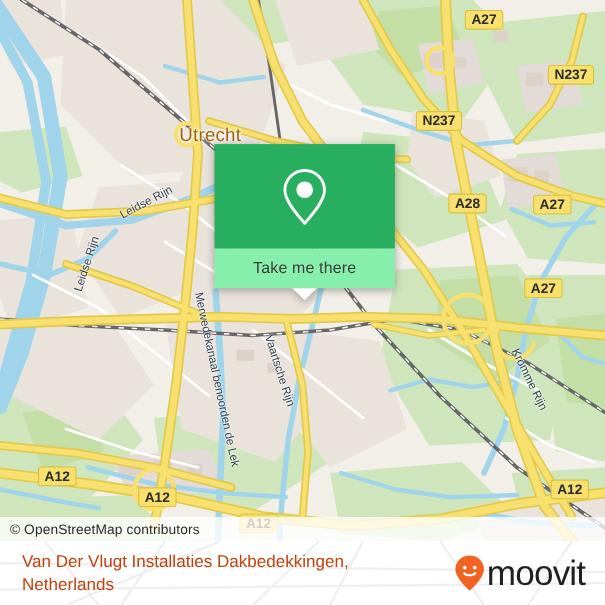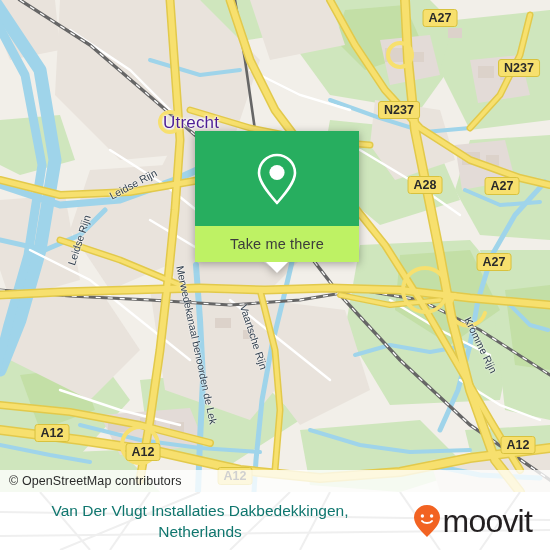--- a/index.html
+++ b/index.html
@@ -63,21 +63,21 @@
   #card-head {
     height: 95px;
     background: #27ae5f;
     display: flex;
     align-items: center;
     justify-content: center;
   }
   #card-head .pin-wrap { width: 46px; height: 54px; }
   #card-foot {
     height: 36px;
-    background: #bef264;
+    background: #86efac;
     display: flex;
     align-items: center;
     justify-content: center;
   }
   #card-foot .cta {
     font-size: 14.5px;
     color: #3c3c3c;
     letter-spacing: 0.15px;
     white-space: nowrap;
   }
@@ -115,23 +115,22 @@
     display: flex;
     align-items: center;
     justify-content: space-between;
     padding: 0 18px 0 20px;
     box-sizing: border-box;
     z-index: 2;
   }
   #place-title {
     font-size: 15.5px;
     line-height: 21px;
-    color: #0f766e;
+    color: #c2410c;
     max-width: 360px;
-    text-align: center;
   }
   #moovit-logo {
     display: flex;
     align-items: center;
     gap: 1px;
   }
   #moovit-logo .logo-mark { width: 30px; height: 34px; }
   #moovit-logo .logo-word {
     font-size: 32px;
     line-height: 34px;
@@ -302,21 +301,21 @@
           <circle cx="425" cy="290" r="22"></circle>
           <circle cx="140" cy="445" r="18"></circle>
           <circle cx="170" cy="122" r="10"></circle>
           <circle cx="400" cy="55" r="12"></circle>
           <path d="M455 295 a18 18 0 1 0 30 18"></path>
         </g>
 
       </g>
     </svg>
 
-    <div style="position:absolute;left:163px;top:113px;font-size:17px;color:#4c1d95;letter-spacing:0.2px;text-shadow:0 0 3px #fff,0 0 3px #fff,0 0 3px #fff;">Utrecht</div>
+    <div style="position:absolute;left:163px;top:113px;font-size:17px;color:#a16207;letter-spacing:0.2px;text-shadow:0 0 3px #fff,0 0 3px #fff,0 0 3px #fff;">Utrecht</div>
 
     <div id="water-labels">
         <div style="position: absolute; left: 133px; top: 184px; transform: translate(-50%, -50%) rotate(-28deg); font-size: 10.5px; color: rgb(51, 65, 79); white-space: nowrap; font-family: &quot;Liberation Sans&quot;, sans-serif; text-shadow: rgb(255, 255, 255) 0px 0px 2px, rgb(255, 255, 255) 0px 0px 2px;">Leidse Rijn</div>
         <div style="position: absolute; left: 79px; top: 240px; transform: translate(-50%, -50%) rotate(-72deg); font-size: 10.5px; color: rgb(51, 65, 79); white-space: nowrap; font-family: &quot;Liberation Sans&quot;, sans-serif; text-shadow: rgb(255, 255, 255) 0px 0px 2px, rgb(255, 255, 255) 0px 0px 2px;">Leidse Rijn</div>
         <div style="position: absolute; left: 197px; top: 345px; transform: translate(-50%, -50%) rotate(78deg); font-size: 10.5px; color: rgb(51, 65, 79); white-space: nowrap; font-family: &quot;Liberation Sans&quot;, sans-serif; text-shadow: rgb(255, 255, 255) 0px 0px 2px, rgb(255, 255, 255) 0px 0px 2px;">Merwedekanaal benoorden de Lek</div>
         <div style="position: absolute; left: 254px; top: 337px; transform: translate(-50%, -50%) rotate(72deg); font-size: 10.5px; color: rgb(51, 65, 79); white-space: nowrap; font-family: &quot;Liberation Sans&quot;, sans-serif; text-shadow: rgb(255, 255, 255) 0px 0px 2px, rgb(255, 255, 255) 0px 0px 2px;">Vaartsche Rijn</div>
         <div style="position: absolute; left: 481px; top: 345px; transform: translate(-50%, -50%) rotate(64deg); font-size: 10.5px; color: rgb(51, 65, 79); white-space: nowrap; font-family: &quot;Liberation Sans&quot;, sans-serif; text-shadow: rgb(255, 255, 255) 0px 0px 2px, rgb(255, 255, 255) 0px 0px 2px;">Kromme Rijn</div>
       </div>
 
     <div id="road-shields">

